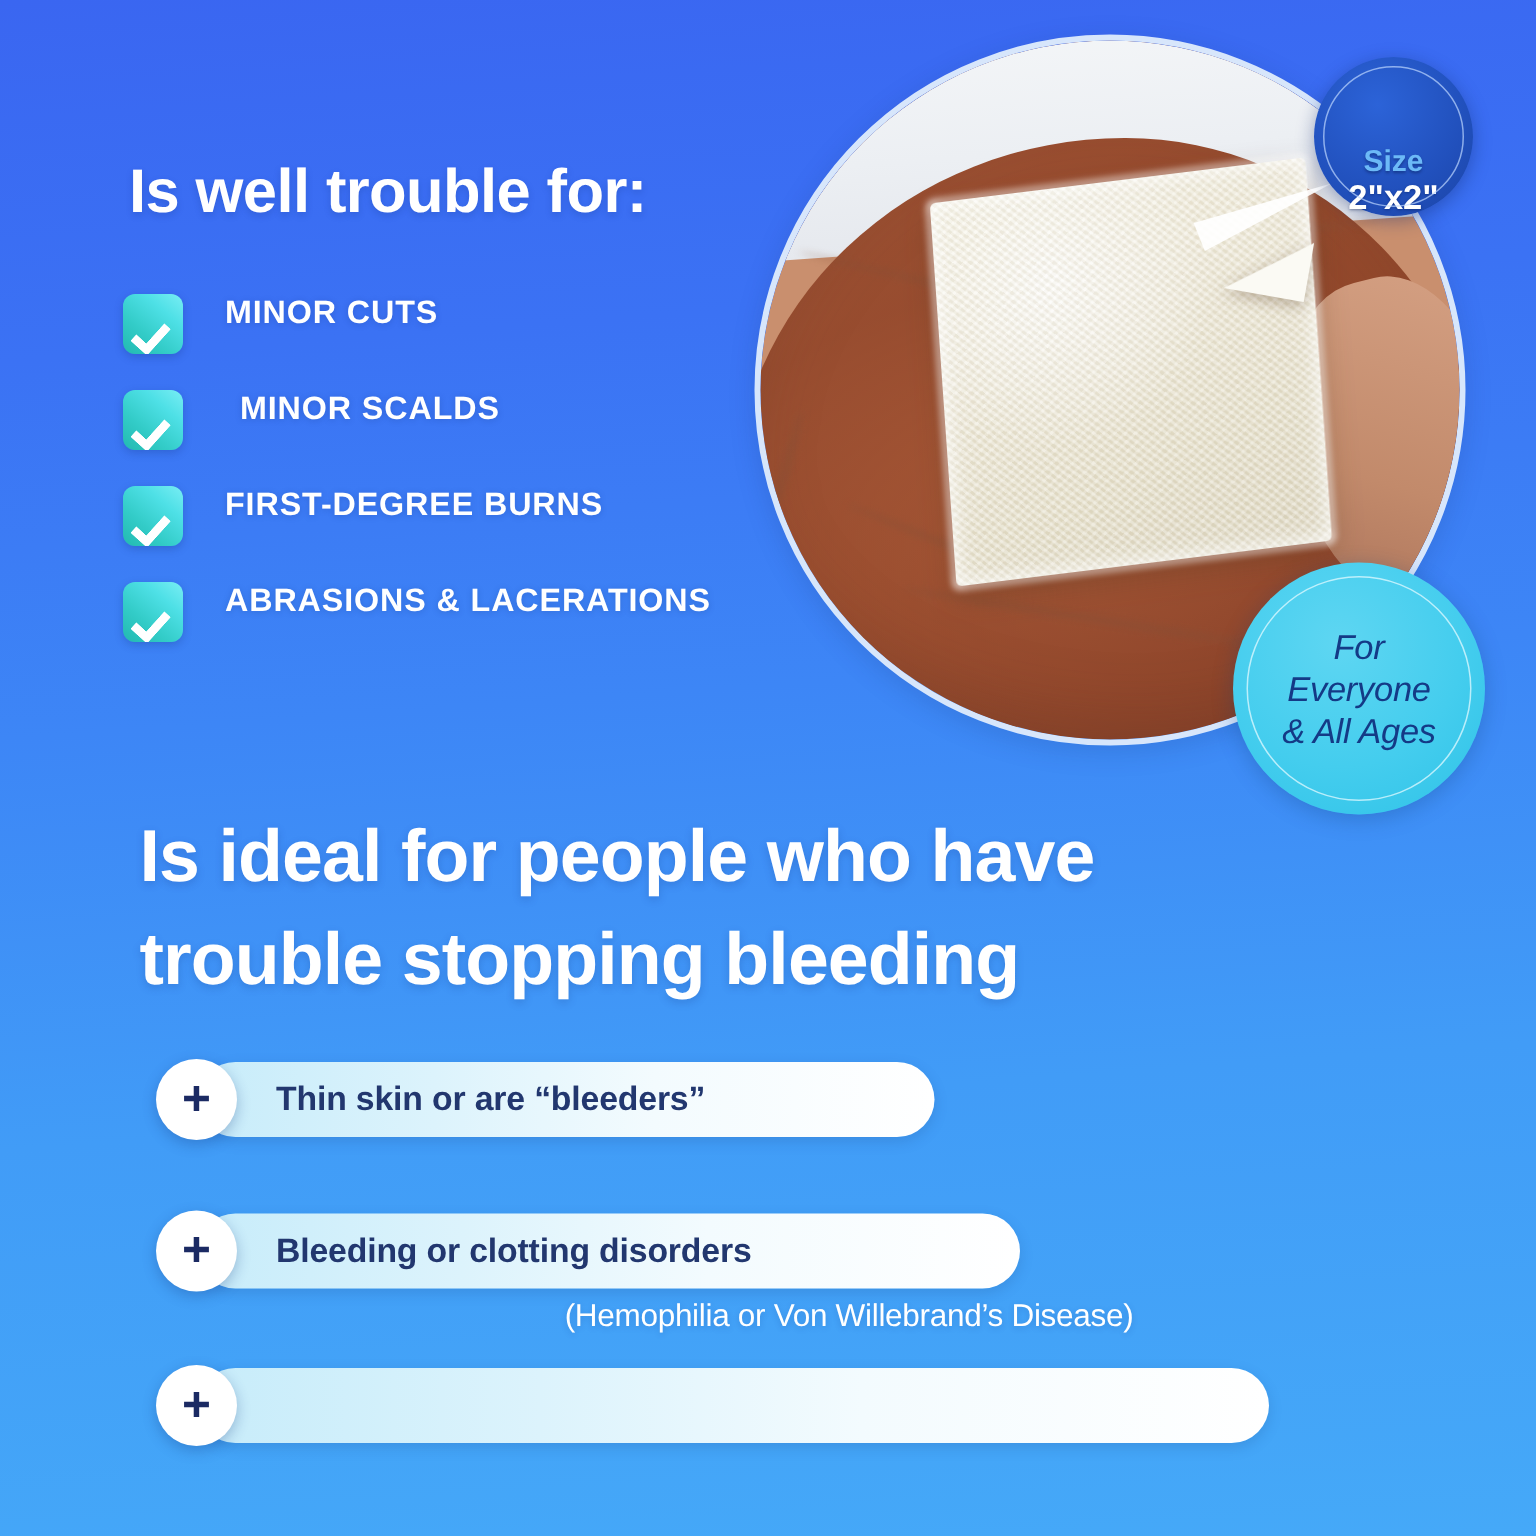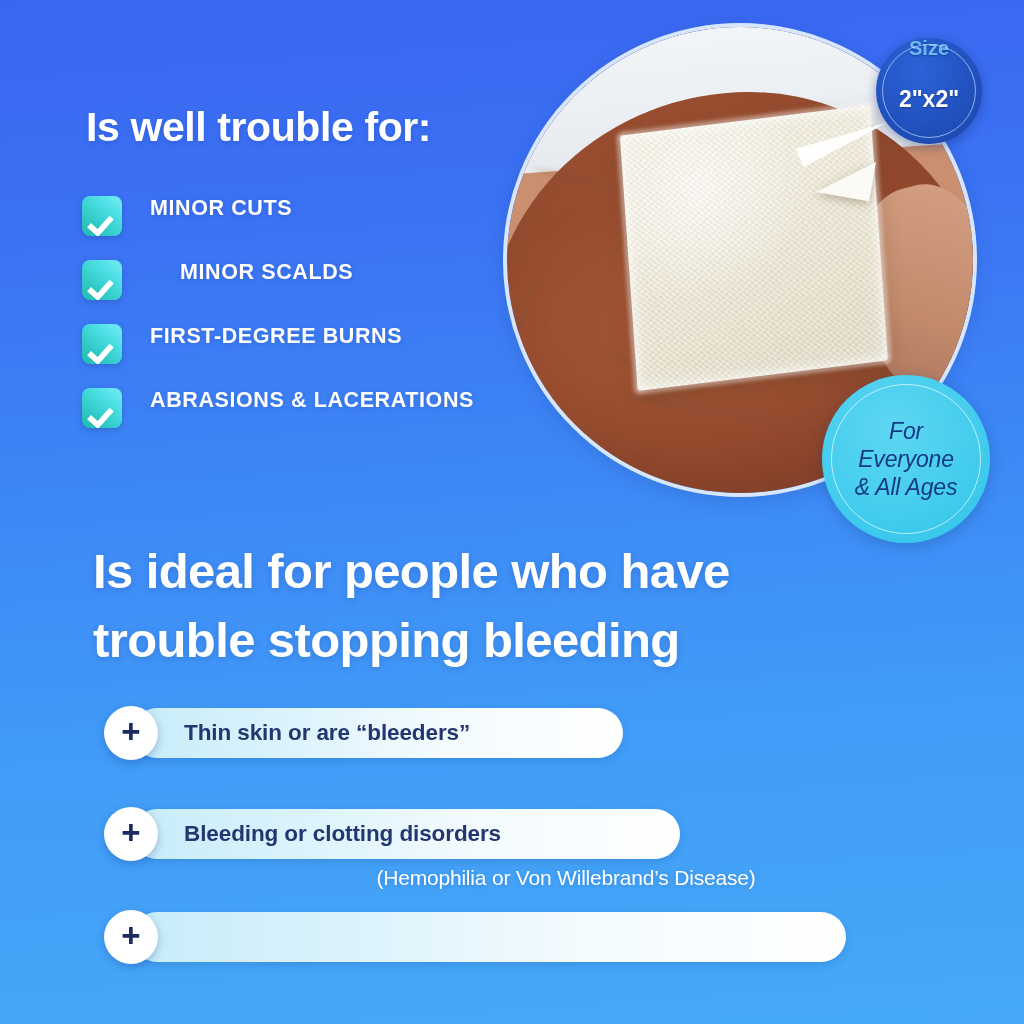--- a/index.html
+++ b/index.html
@@ -67,21 +67,21 @@
   }
   .check-label {
     margin-left:28px;
     font-size:21.5px;
     font-weight:bold;
     letter-spacing:0.6px;
     color:#ffffff;
     white-space:nowrap;
     text-shadow:0 1px 4px rgba(20,50,130,.25);
   }
-  .check-row.indent .check-label { margin-left:58px; }
+  .check-row.indent .check-label { margin-left:38px; }
 
   
   .photo-circle {
     position:absolute;
     left:503px; top:23px;
     width:474px; height:474px;
     border-radius:50%;
     border:4px solid #d7e6fb;
     overflow:hidden;
     box-shadow:0 4px 18px rgba(20,50,120,.18);
@@ -189,22 +189,21 @@
   .size-badge {
     position:absolute;
     left:876px; top:38px;
     width:106px; height:106px;
     border-radius:50%;
     background:radial-gradient(circle at 40% 30%, #2c63d8 0%, #2150bc 60%, #1b43a5 100%);
     box-shadow:0 3px 12px rgba(15,40,110,.4);
     display:flex;
     flex-direction:column;
     align-items:center;
-    justify-content:flex-start;
-    gap:28px;
+    justify-content:flex-end;
   }
   .size-badge::before {
     content:"";
     position:absolute;
     inset:6px;
     border-radius:50%;
     border:1.5px solid rgba(190,215,255,.7);
   }
   .size-word {
     font-size:20px; font-weight:bold;

